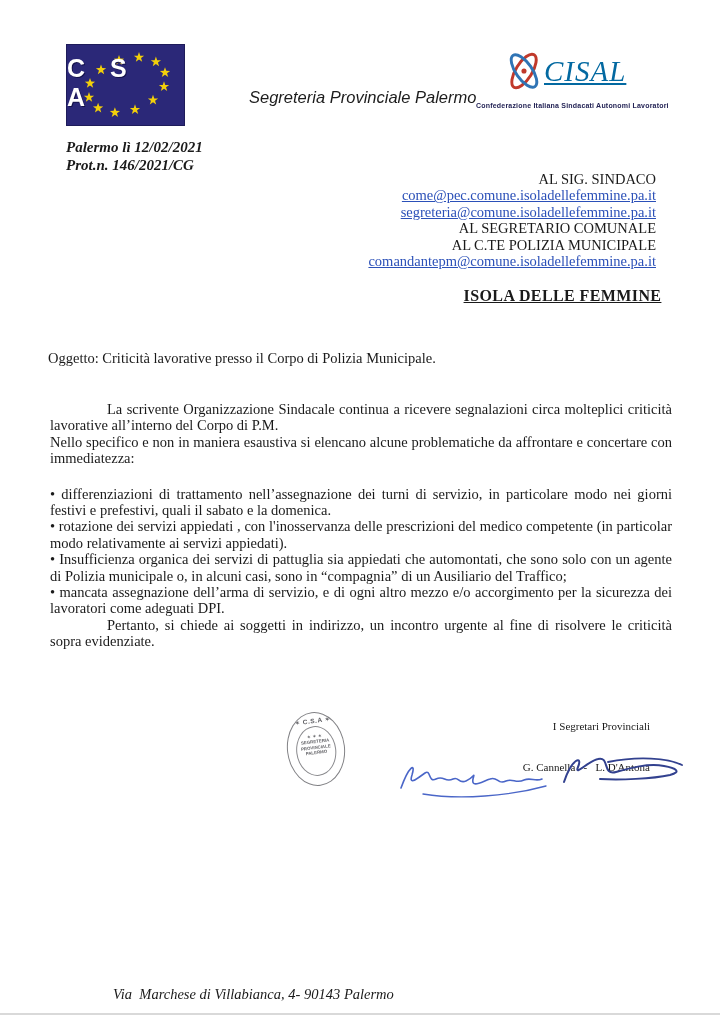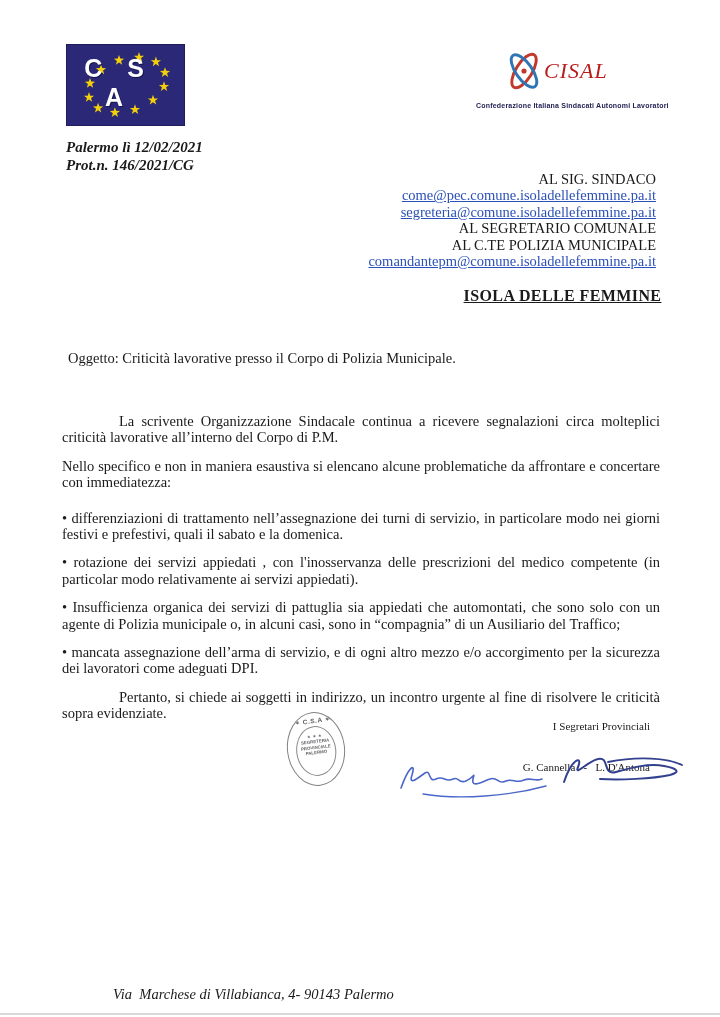--- a/index.html
+++ b/index.html
@@ -4,54 +4,54 @@
 <style>
   html,body{margin:0;padding:0;background:#ffffff;}
   .page{
     position:relative;width:720px;height:1017px;background:#ffffff;overflow:hidden;
     font-family:"Liberation Serif","DejaVu Serif",serif;color:#1a1a1a;
   }
   
   .csa-logo{position:absolute;left:66px;top:44px;width:117px;height:80px;background:#2b2878;border:1px solid #1e1c5a;}
   .csa-stars{position:absolute;left:0;top:0;width:117px;height:80px;}
   .csa-letters{
-    position:absolute;left:0;top:50%;transform:translateY(-54%);width:88%;text-align:center;
+    position:absolute;left:0;top:50%;transform:translateY(-54%);width:88%;text-align:left;
     font-family:"Liberation Sans","DejaVu Sans",sans-serif;font-weight:bold;font-size:25px;color:#ffffff;
     letter-spacing:9px;text-shadow:1px 1px 0 #14124a;
   }
   .org-subtitle{
     position:absolute;left:249px;top:88px;width:230px;
     font-family:"Liberation Sans","DejaVu Sans",sans-serif;font-style:italic;font-size:16.5px;color:#1c1c1c;
   }
   .cisal{position:absolute;left:476px;top:44px;width:196px;}
   .cisal-row{display:flex;align-items:center;height:54px;}
   .cisal-icon{width:44px;height:50px;margin-left:26px;flex:0 0 auto;}
   .cisal-wordmark{
-    font-family:"Liberation Serif","DejaVu Serif",serif;font-style:italic;font-size:22px;color:#b91c1c;
-    margin-left:-2px;letter-spacing:1px;
+    font-family:"Liberation Serif","DejaVu Serif",serif;font-style:italic;font-size:29px;color:#0369a1;
+    margin-left:-2px;letter-spacing:1px;text-decoration:underline;
   }
   .cisal-tagline{
     margin-top:4px;font-family:"Liberation Sans","DejaVu Sans",sans-serif;font-weight:bold;
     font-size:7px;color:#232355;white-space:nowrap;letter-spacing:.2px;
   }
   
   .meta{position:absolute;left:66px;top:139px;font-weight:bold;font-style:italic;font-size:15px;line-height:17.5px;}
   .recipients{position:absolute;right:64px;top:171px;text-align:right;font-size:14.5px;line-height:16.4px;}
   .link{color:#2b50b8;text-decoration:underline;cursor:pointer;}
   .city-line{
     position:absolute;left:430px;top:287px;width:265px;text-align:center;
     font-weight:bold;font-size:16px;text-decoration:underline;letter-spacing:.4px;
   }
-  .subject{position:absolute;left:68px;top:350px;width:600px;font-size:14.5px;}
+  .subject{position:absolute;left:48px;top:350px;width:600px;font-size:14.5px;}
   
   .body-text{
     position:absolute;left:50px;top:401px;width:622px;
     font-size:14.5px;line-height:16.4px;text-align:justify;
   }
-  .body-text p{margin:12px;}
+  .body-text p{margin:0;}
   .indent{text-indent:57px;}
   .bullets{margin-top:19px;}
   .pertanto{margin-top:19px;}
   .closing{margin-top:17px;}
   
   .stamp{
     position:absolute;left:287px;top:712px;width:56px;height:72px;border-radius:50%;
     border:1.5px solid rgba(70,70,75,.75);transform:rotate(-7deg);color:rgba(45,45,50,.85);
     font-family:"Liberation Sans","DejaVu Sans",sans-serif;text-align:center;opacity:.9;
   }
@@ -89,20 +89,21 @@
       <use href="#st" transform="translate(22,52.4) scale(0.9)"></use>
       <use href="#st" transform="translate(23,38.3) scale(0.9)"></use>
       <use href="#st" transform="translate(34,24.8) scale(0.9)"></use>
       <use href="#st" transform="translate(52,15.3) scale(0.9)"></use>
       <use href="#st" transform="translate(72,12.4) scale(0.9)"></use>
       <use href="#st" transform="translate(88.9,16.9) scale(0.9)"></use>
     </svg>
     <div class="csa-letters">C S A</div>
   </div>
 
+  <div class="org-subtitle">Segreteria Provinciale Palermo</div>
 
   <div class="cisal">
     <div class="cisal-row">
       <svg class="cisal-icon" viewBox="0 0 60 64" xmlns="http://www.w3.org/2000/svg">
         <ellipse cx="30" cy="32" rx="26" ry="11" fill="none" stroke="#c0392b" stroke-width="4" transform="rotate(-58 30 32)"></ellipse>
         <ellipse cx="30" cy="32" rx="26" ry="11" fill="none" stroke="#2f74b5" stroke-width="4" transform="rotate(55 30 32)"></ellipse>
         <circle cx="30" cy="32" r="3.5" fill="#c0392b"></circle>
       </svg>
       <div class="cisal-wordmark">CISAL</div>
     </div>

